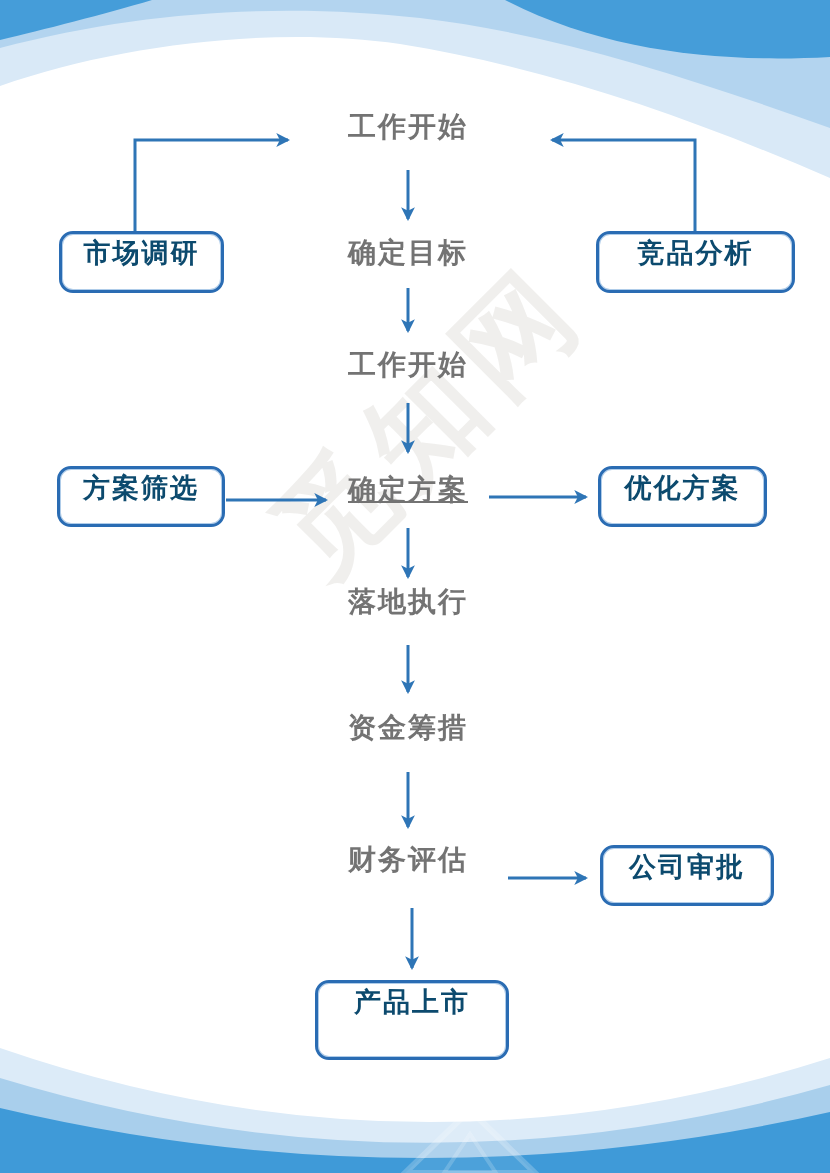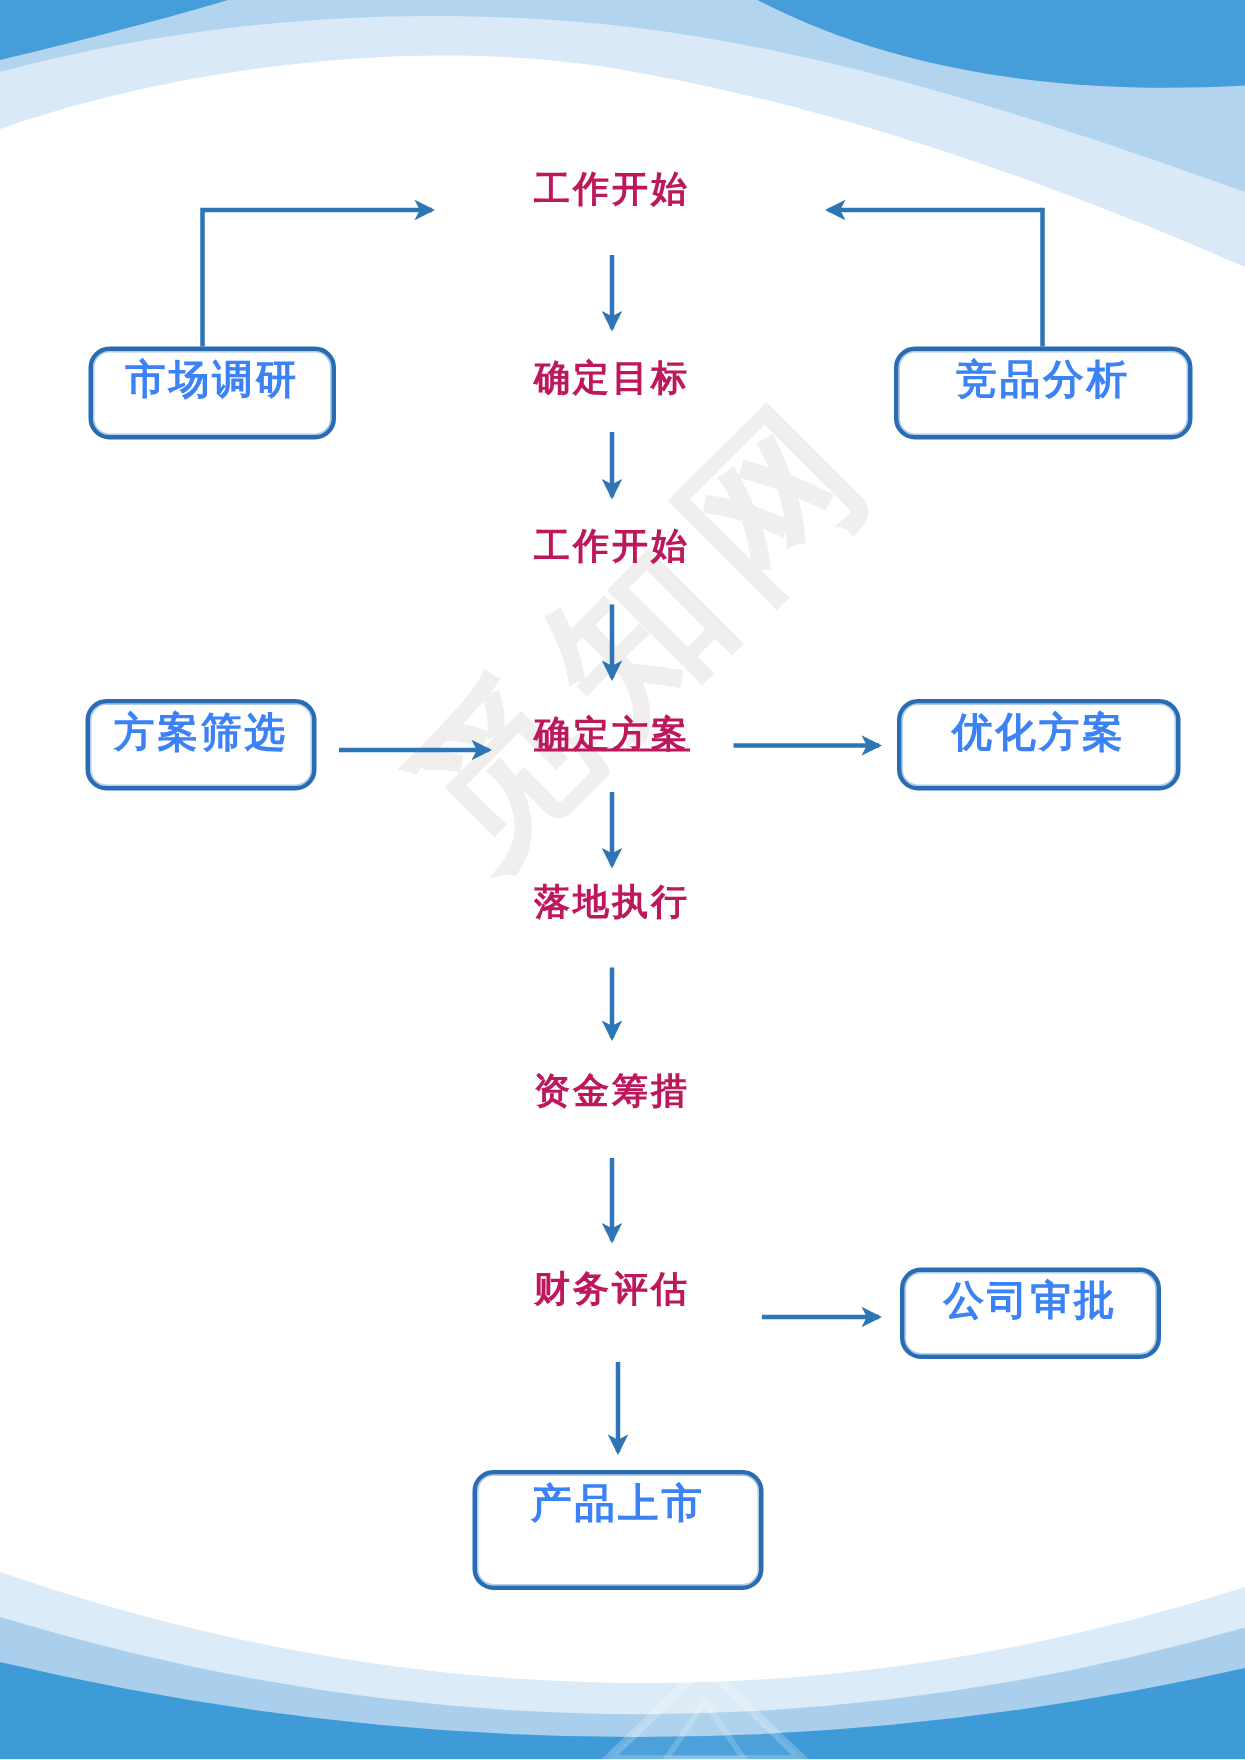--- a/index.html
+++ b/index.html
@@ -14,27 +14,27 @@
     position:absolute;left:180px;top:280px;width:500px;height:280px;
     display:flex;align-items:center;justify-content:center;
     transform:rotate(-45deg);
     font-size:112px;font-weight:bold;letter-spacing:14px;
     color:rgba(185,180,173,0.22);z-index:1;white-space:nowrap;
     user-select:none;
   }
   .connectors{position:absolute;left:0;top:0;z-index:2;pointer-events:none;}
   .node-text{
     position:absolute;width:240px;text-align:center;z-index:3;
-    font-size:24px;font-weight:bold;color:#be185d;line-height:34px;
+    font-size:28px;font-weight:bold;color:#737373;line-height:34px;
     letter-spacing:2px;
   }
   .node-box{
     position:absolute;z-index:3;box-sizing:border-box;
     border:3px solid #2a6cb3;border-radius:14px;background:#ffffff;
-    font-size:27px;font-weight:bold;color:#3b82f6;line-height:32px;
+    font-size:27px;font-weight:bold;color:#0c4a6e;line-height:32px;
     text-align:center;padding-top:3px;letter-spacing:2px;
     box-shadow:inset 0 0 0 1px rgba(122,170,219,.6);
   }
 </style>
 </head>
 <body>
 
 <div class="canvas">
 
   <svg class="deco top" width="830" height="230" viewBox="0 0 830 230">
@@ -81,18 +81,18 @@
   <div class="node-text" style="left:288px;top:110px;">工作开始</div>
   <div class="node-text" style="left:288px;top:236px;">确定目标</div>
   <div class="node-text" style="left:288px;top:348px;">工作开始</div>
   <div class="node-text" style="left:288px;top:473px;text-decoration:underline;">确定方案</div>
   <div class="node-text" style="left:288px;top:585px;text-align:center;">落地执行</div>
   <div class="node-text" style="left:288px;top:711px;">资金筹措</div>
   <div class="node-text" style="left:288px;top:843px;">财务评估</div>
 
   <div class="node-box" style="left:59px;top:231px;width:165px;height:62px;">市场调研</div>
   <div class="node-box" style="left:596px;top:231px;width:199px;height:62px;">竞品分析</div>
-  <div class="node-box" style="left:57px;top:466px;width:154px;height:61px;">方案筛选</div>
-  <div class="node-box" style="left:598px;top:466px;width:189px;height:61px;">优化方案</div>
+  <div class="node-box" style="left:57px;top:466px;width:168px;height:61px;">方案筛选</div>
+  <div class="node-box" style="left:598px;top:466px;width:169px;height:61px;">优化方案</div>
   <div class="node-box" style="left:600px;top:845px;width:174px;height:61px;">公司审批</div>
   <div class="node-box" style="left:315px;top:980px;width:194px;height:80px;">产品上市</div>
 
 </div>
 
 </body></html>

